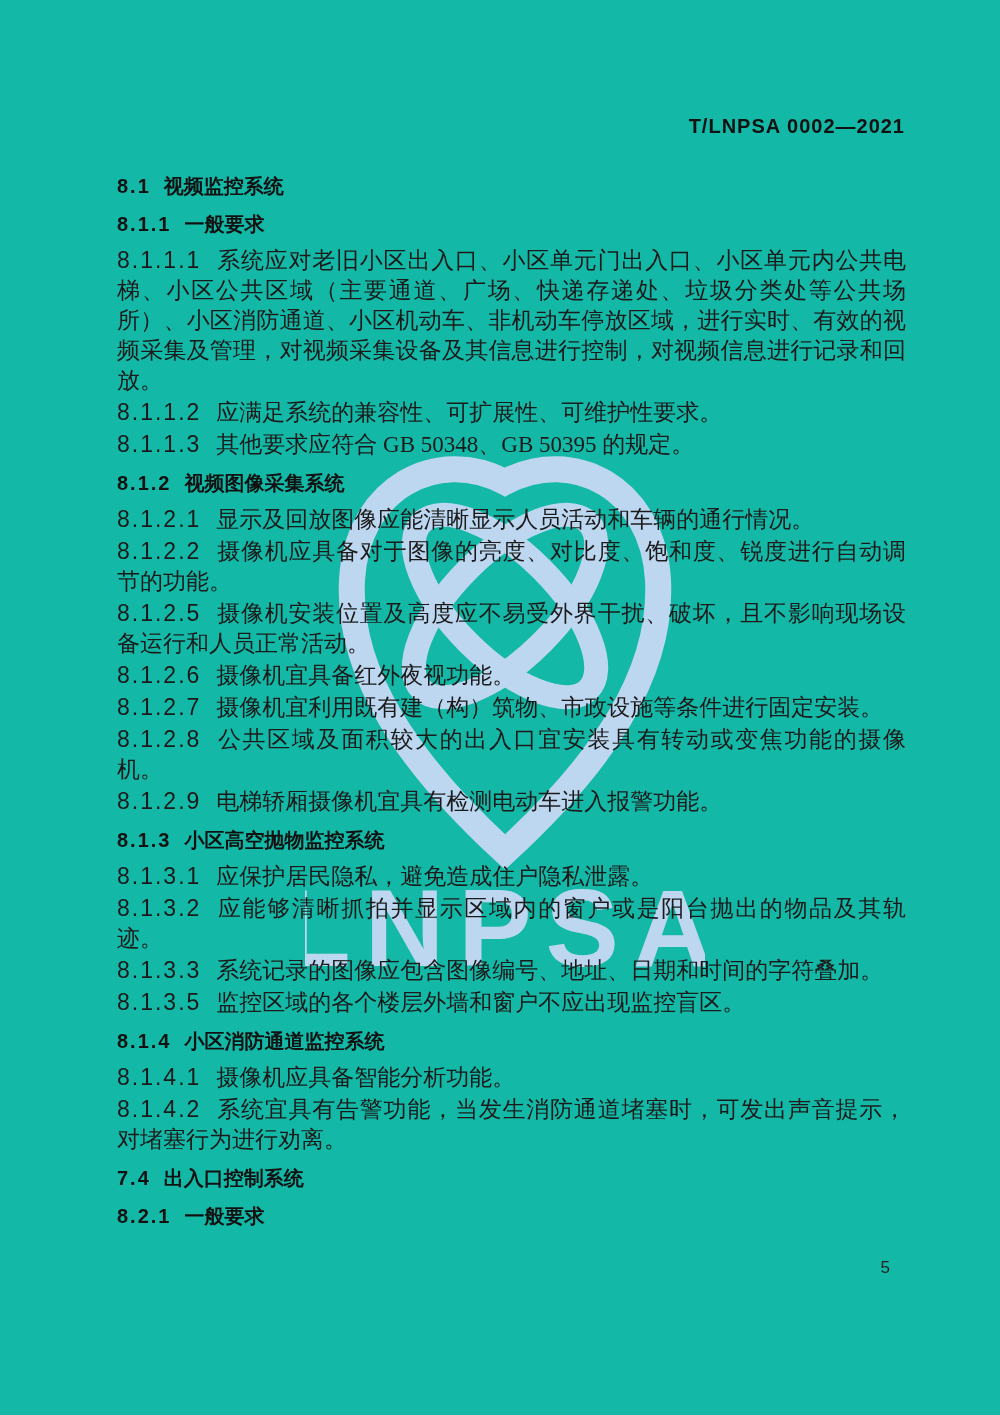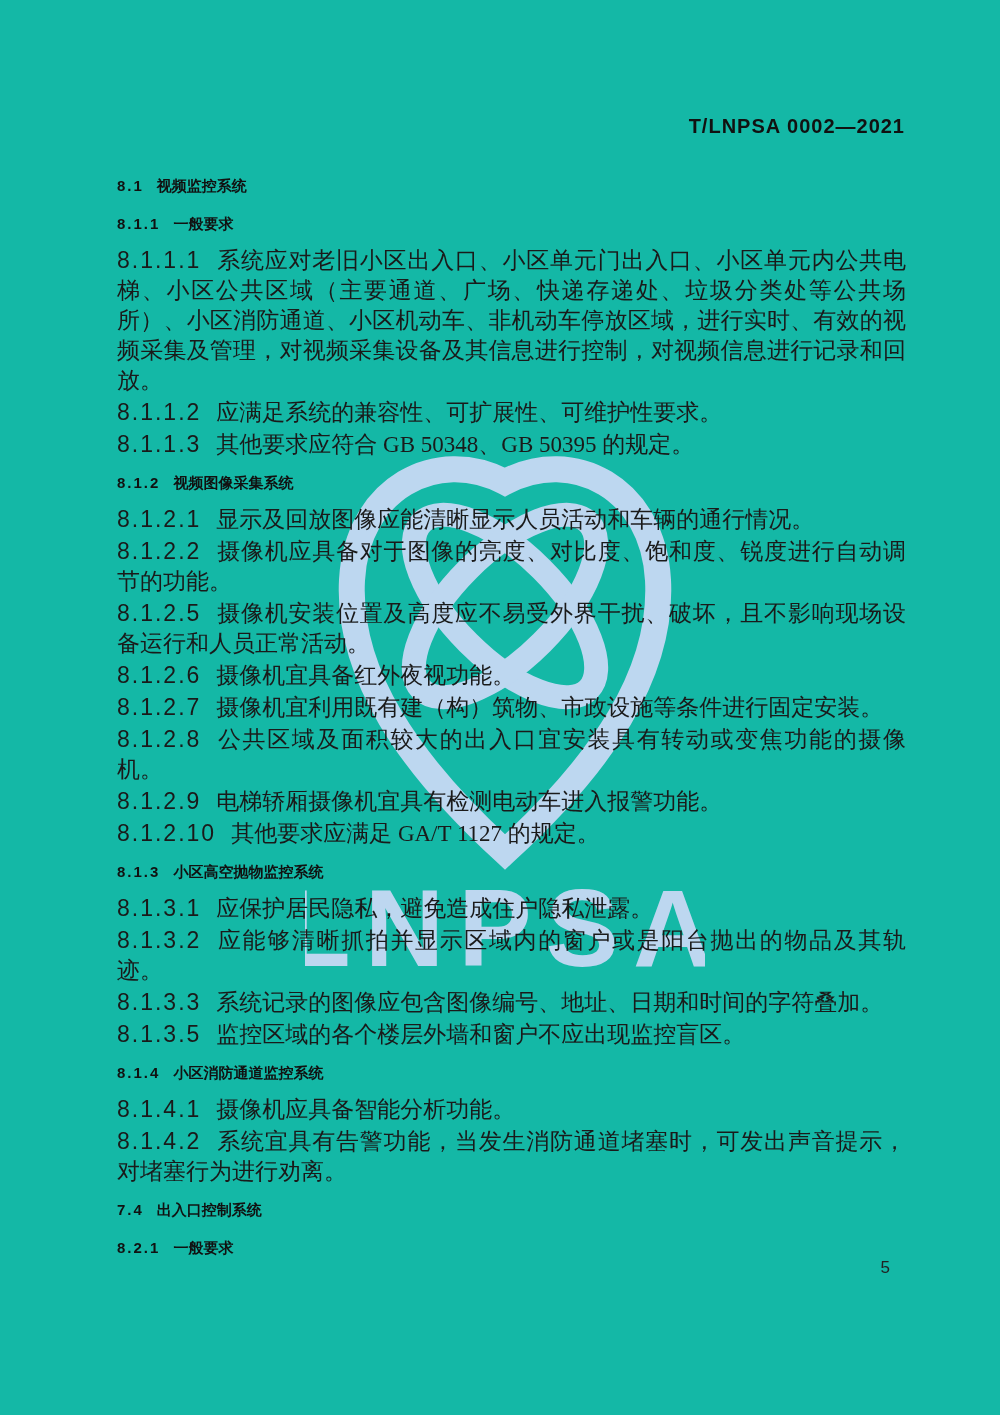--- a/index.html
+++ b/index.html
@@ -22,21 +22,21 @@
     position:absolute; left:305px; top:428px;
     width:400px; height:620px;
     z-index:0; pointer-events:none;
   }
   .content {
     position:absolute; left:117px; top:163px; width:789px;
     z-index:1;
   }
   .h2, .h3 {
     font-family:"Liberation Sans","DejaVu Sans",sans-serif;
-    font-weight:700; font-size:15px; line-height:30px;
+    font-weight:700; font-size:20px; line-height:30px;
     margin:8px 0 6px 0; color:#111;
   }
   .paragraph {
     font-size:23px; line-height:30px;
     margin:1px 0; text-align:justify;
   }
   .num {
     font-family:"Liberation Sans","DejaVu Sans",sans-serif;
     letter-spacing:2px; margin-right:15px; white-space:nowrap;
   }
@@ -72,21 +72,20 @@
       <div class="paragraph"><span class="num">8.1.1.2</span><span>应满足系统的兼容性、可扩展性、可维护性要求。</span></div>
       <div class="paragraph"><span class="num">8.1.1.3</span><span>其他要求应符合 GB 50348、GB 50395 的规定。</span></div>
       <div class="h3"><span class="num">8.1.2</span><span>视频图像采集系统</span></div>
       <div class="paragraph"><span class="num">8.1.2.1</span><span>显示及回放图像应能清晰显示人员活动和车辆的通行情况。</span></div>
       <div class="paragraph"><span class="num">8.1.2.2</span><span>摄像机应具备对于图像的亮度、对比度、饱和度、锐度进行自动调节的功能。</span></div>
       <div class="paragraph"><span class="num">8.1.2.5</span><span>摄像机安装位置及高度应不易受外界干扰、破坏，且不影响现场设备运行和人员正常活动。</span></div>
       <div class="paragraph"><span class="num">8.1.2.6</span><span>摄像机宜具备红外夜视功能。</span></div>
       <div class="paragraph"><span class="num">8.1.2.7</span><span>摄像机宜利用既有建（构）筑物、市政设施等条件进行固定安装。</span></div>
       <div class="paragraph"><span class="num">8.1.2.8</span><span>公共区域及面积较大的出入口宜安装具有转动或变焦功能的摄像机。</span></div>
       <div class="paragraph"><span class="num">8.1.2.9</span><span>电梯轿厢摄像机宜具有检测电动车进入报警功能。</span></div>
-      <div class="paragraph"><span class="num">8.1.2.10</span><span>其他要求应满足 GA/T 1127 的规定。</span></div>
       <div class="h3"><span class="num">8.1.3</span><span>小区高空抛物监控系统</span></div>
       <div class="paragraph"><span class="num">8.1.3.1</span><span>应保护居民隐私，避免造成住户隐私泄露。</span></div>
       <div class="paragraph"><span class="num">8.1.3.2</span><span>应能够清晰抓拍并显示区域内的窗户或是阳台抛出的物品及其轨迹。</span></div>
       <div class="paragraph"><span class="num">8.1.3.3</span><span>系统记录的图像应包含图像编号、地址、日期和时间的字符叠加。</span></div>
       <div class="paragraph"><span class="num">8.1.3.5</span><span>监控区域的各个楼层外墙和窗户不应出现监控盲区。</span></div>
       <div class="h3"><span class="num">8.1.4</span><span>小区消防通道监控系统</span></div>
       <div class="paragraph"><span class="num">8.1.4.1</span><span>摄像机应具备智能分析功能。</span></div>
       <div class="paragraph"><span class="num">8.1.4.2</span><span>系统宜具有告警功能，当发生消防通道堵塞时，可发出声音提示，对堵塞行为进行劝离。</span></div>
       <div class="h2"><span class="num">7.4</span><span>出入口控制系统</span></div>
       <div class="h3"><span class="num">8.2.1</span><span>一般要求</span></div>

